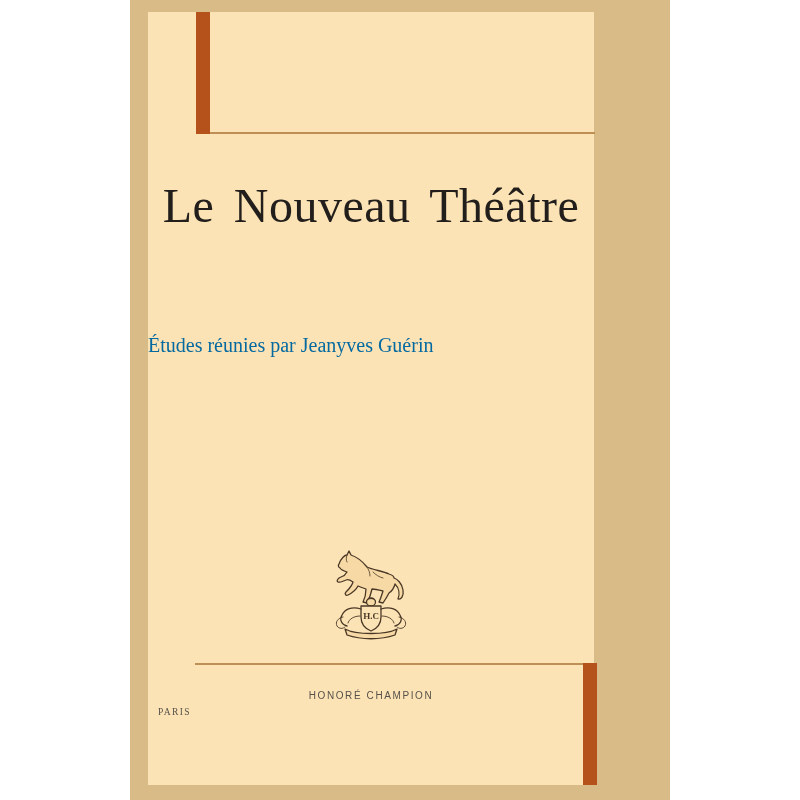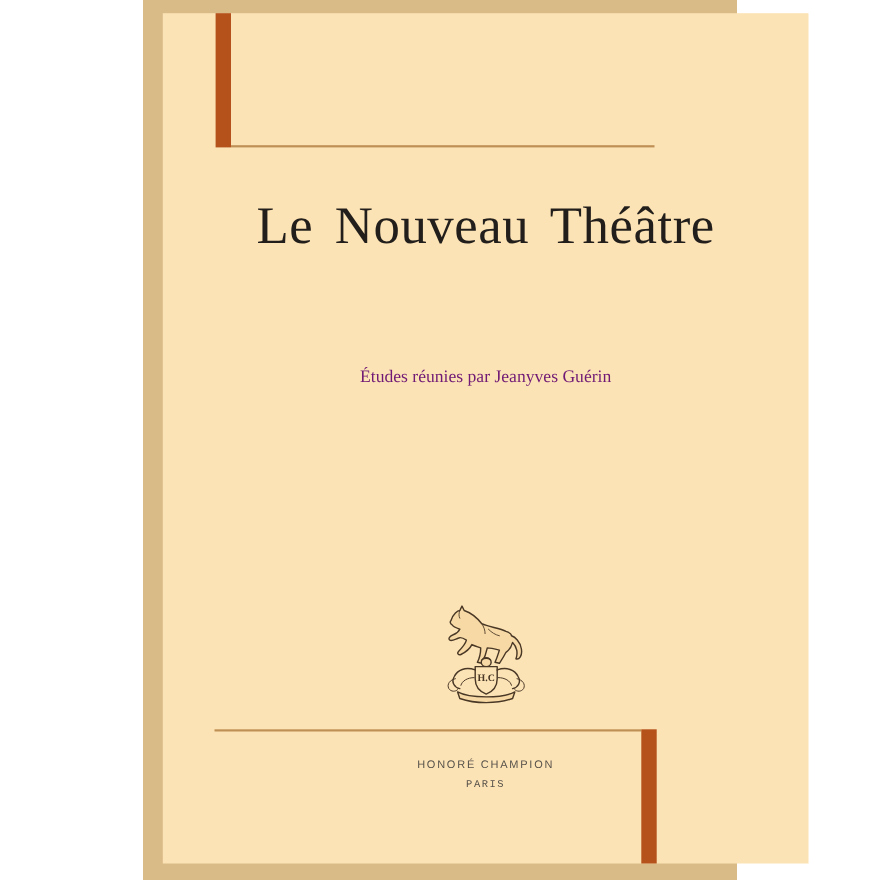--- a/index.html
+++ b/index.html
@@ -16,21 +16,21 @@
     left: 130px;
     top: 0;
     width: 540px;
     height: 800px;
     background: #d9bb88;
   }
   .cover-inner {
     position: absolute;
     left: 18px;
     top: 12px;
-    width: 587px;
+    width: 446px;
     height: 773px;
     background: #fce3b5;
   }
   .bar-top {
     position: absolute;
     left: 48px;
     top: 0;
     width: 14px;
     height: 122px;
     background: #b5521c;
@@ -79,23 +79,23 @@
     text-align: center;
     font-size: 38px;
     line-height: 1.1;
     color: #221e1b;
   }
   .editor-line {
     position: absolute;
     left: 0;
     top: 322px;
     width: 100%;
-    text-align: center;
-    font-size: 16px;
-    color: #701a75;
+    text-align: left;
+    font-size: 20px;
+    color: #0369a1;
   }
   .logo {
     position: absolute;
     left: 50%;
     top: 534px;
     transform: translateX(-50%);
     width: 100px;
     height: 94px;
   }
   .publisher {
@@ -107,25 +107,26 @@
     font-family: "Liberation Sans", sans-serif;
     font-size: 10px;
     letter-spacing: 1.6px;
     color: #56514a;
   }
   .city {
     position: absolute;
     left: 0;
     top: 695px;
     width: 100%;
-    text-align: center;
-    font-family: Liberation Mono, monospace;
+    text-align: left;
+    font-family: Liberation Serif, serif;
     font-size: 9.5px;
     letter-spacing: 1.4px;
     color: #56514a;
+    padding-left: 10px;
   }
 </style>
 </head>
 <body>
 
 <div class="cover-outer">
   <div class="cover-inner">
 
     <div class="bar-top"></div>
     <div class="rule-top"></div>

